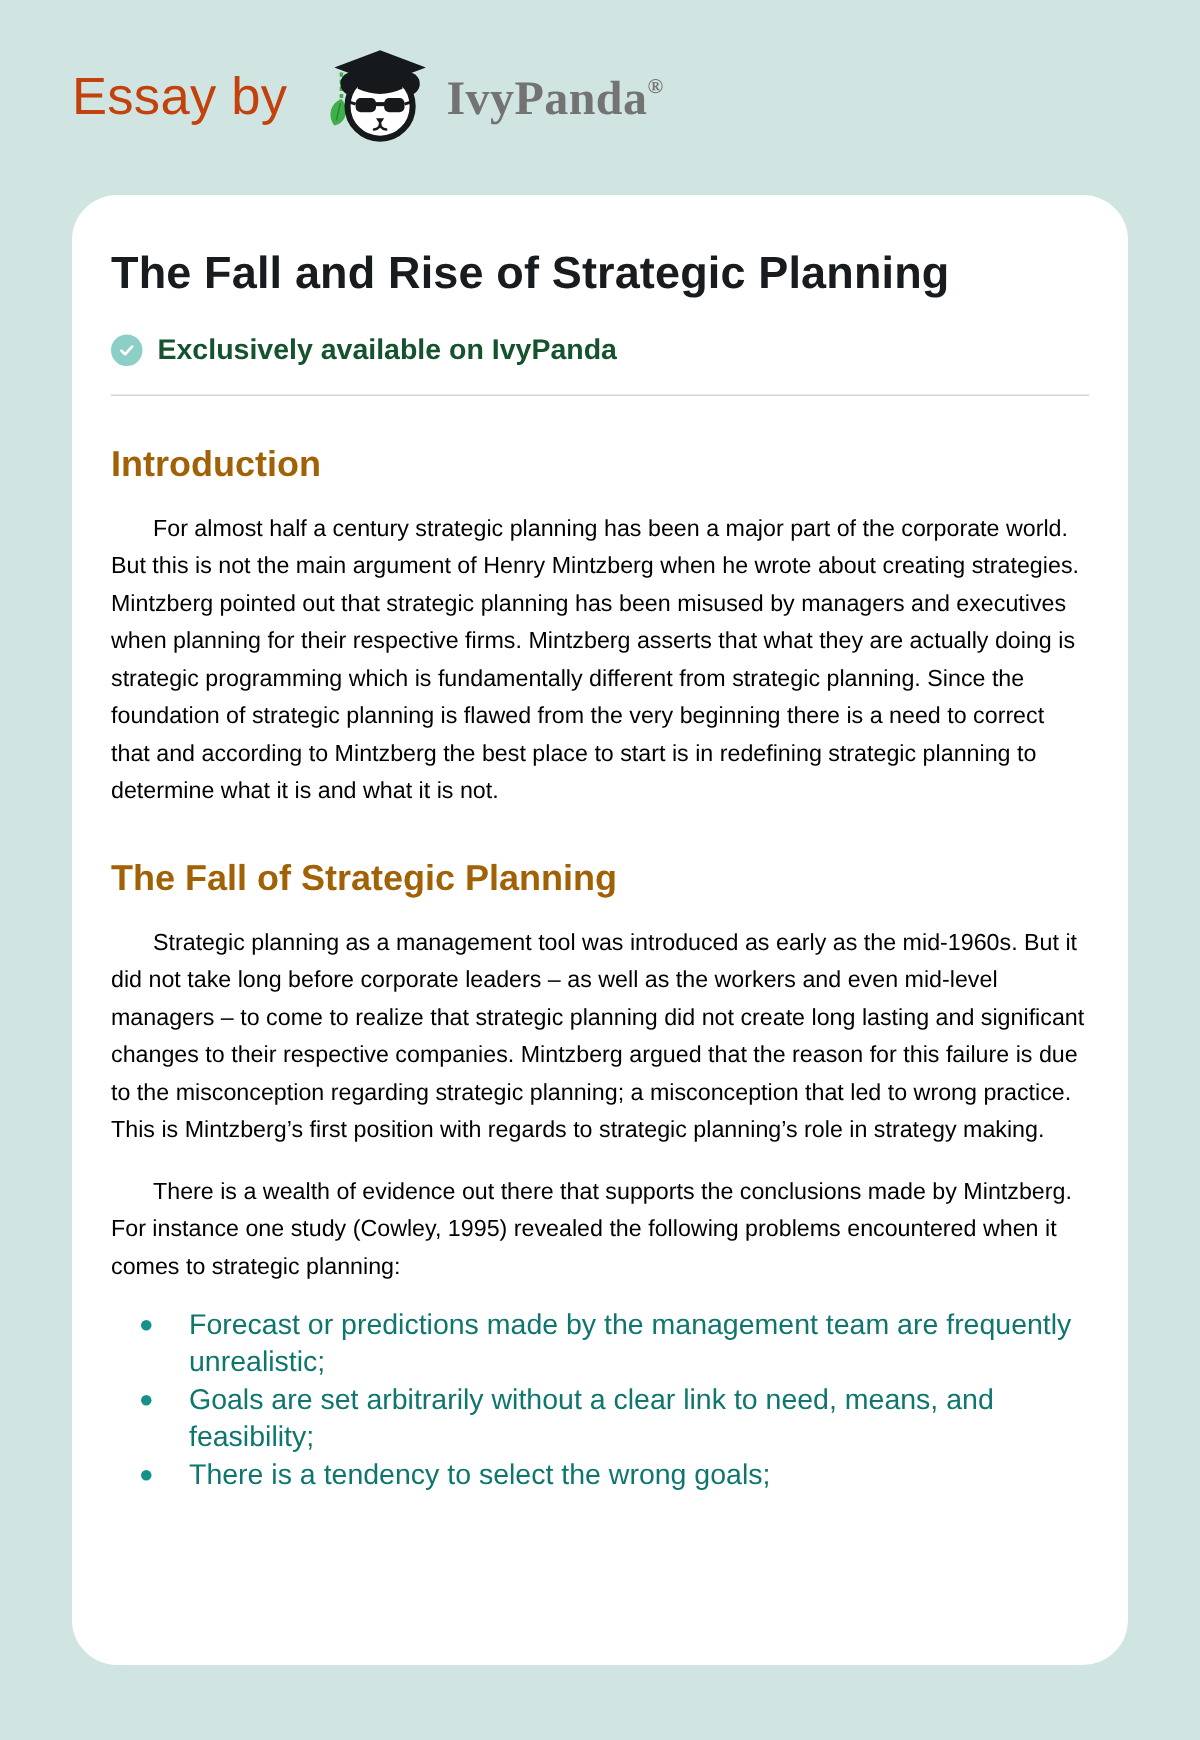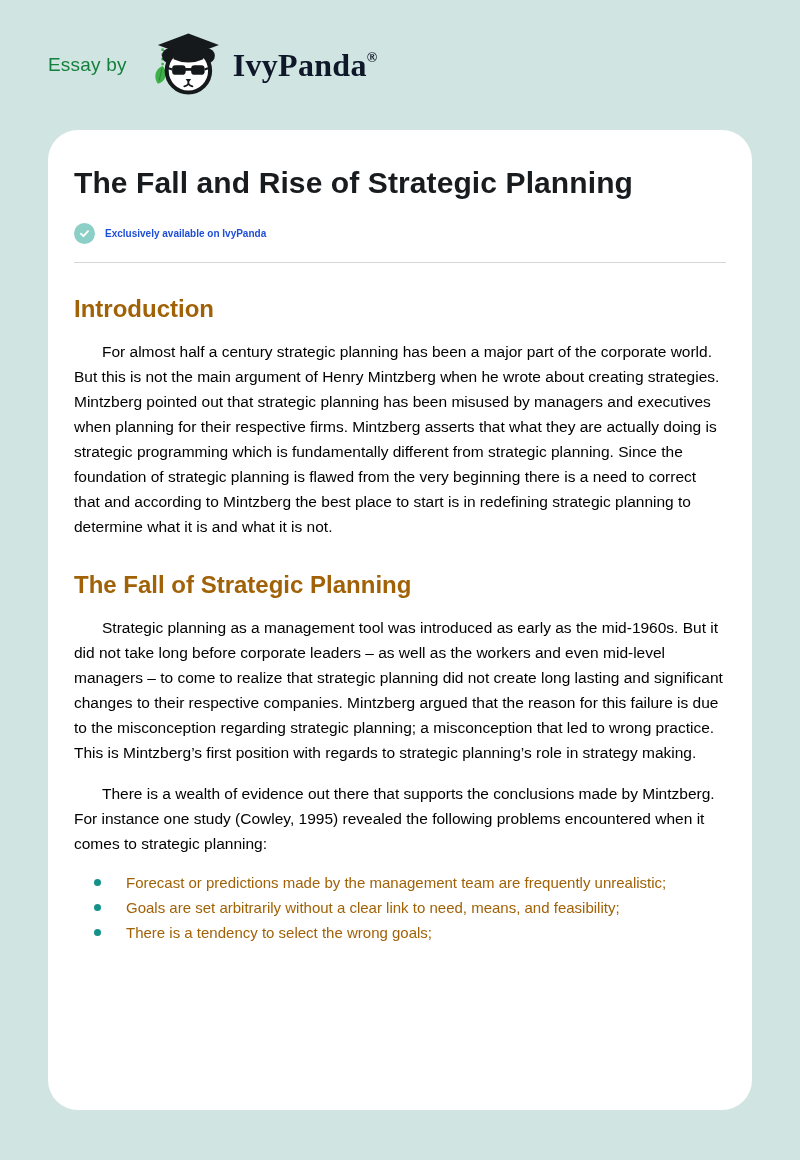--- a/index.html
+++ b/index.html
@@ -12,31 +12,31 @@
     -webkit-font-smoothing: antialiased;
   }
   
   .site-header {
     height: 130px;
     padding: 0 48px;
     display: flex;
     align-items: center;
   }
   .essay-by {
-    font-size: 19px;
+    font-size: 35px;
     font-weight: 400;
-    color: #15803d;
+    color: #c2410c;
     letter-spacing: 0.2px;
   }
   .logo { margin: 0 10px 0 20px; display: inline-flex; }
   .brand {
     font-family: "Liberation Serif", serif;
     font-weight: 700;
     font-size: 32px;
-    color: #0f172a;
+    color: #737373;
     letter-spacing: 0.3px;
     text-align: center;
   }
   .brand sup { font-size: 14px; vertical-align: 14px; font-weight: 700; }
   
   .card {
     margin: 0 48px;
     background: #ffffff;
     border-radius: 30px;
     padding: 36px 26px 60px 26px;
@@ -60,23 +60,23 @@
   .check-badge {
     width: 21px; height: 21px;
     border-radius: 50%;
     background: #8ccfc7;
     display: inline-flex;
     align-items: center;
     justify-content: center;
     flex: 0 0 auto;
   }
   .badge-text {
-    font-size: 10px;
+    font-size: 19px;
     font-weight: 700;
-    color: #1d4ed8;
+    color: #14532d;
   }
   hr.divider {
     margin: 18px 0 0 0;
     border: none;
     border-top: 1px solid #d2d6d6;
   }
   h2.section-heading {
     margin: 32px 0 0 0;
     font-size: 24px;
     font-weight: 700;
@@ -90,23 +90,23 @@
     text-indent: 28px;
   }
   ul.bullets {
     margin: 14px 0 0 0;
     padding: 0;
     list-style: none;
   }
   ul.bullets li {
     position: relative;
     padding-left: 52px;
-    font-size: 15px;
+    font-size: 19px;
     line-height: 25px;
-    color: #a16207;
+    color: #0f766e;
   }
   .dot {
     position: absolute;
     left: 20px;
     top: 9px;
     width: 7px; height: 7px;
     border-radius: 50%;
     background: #16918a;
   }
 </style>

